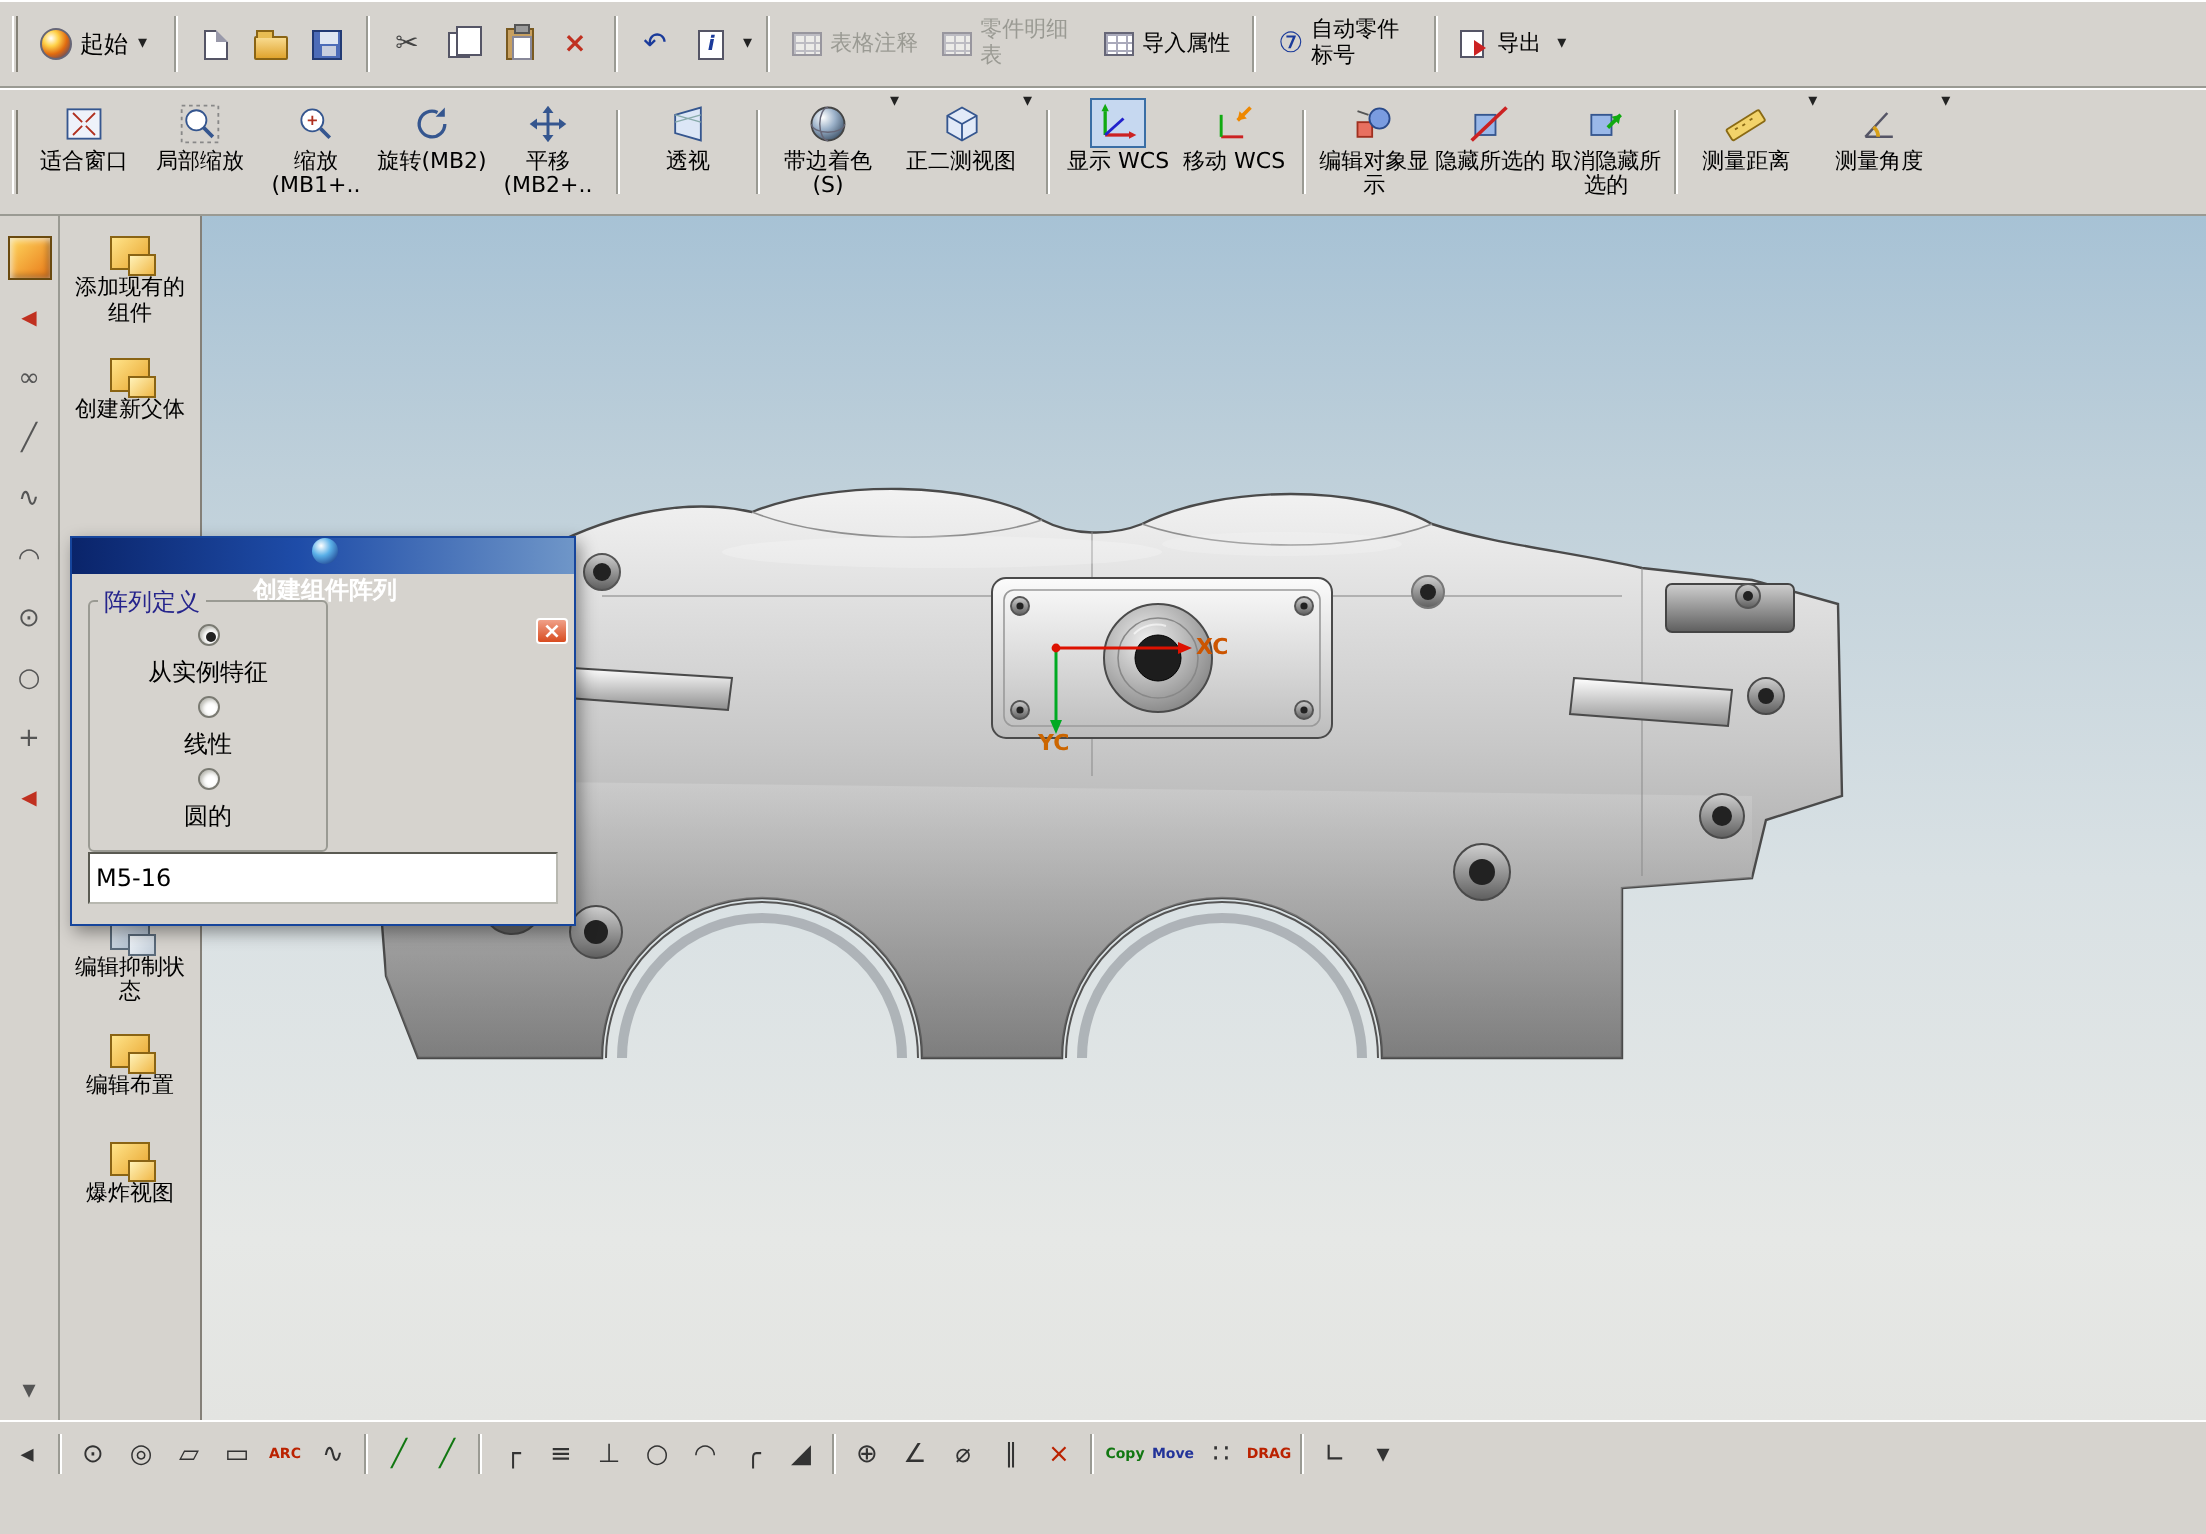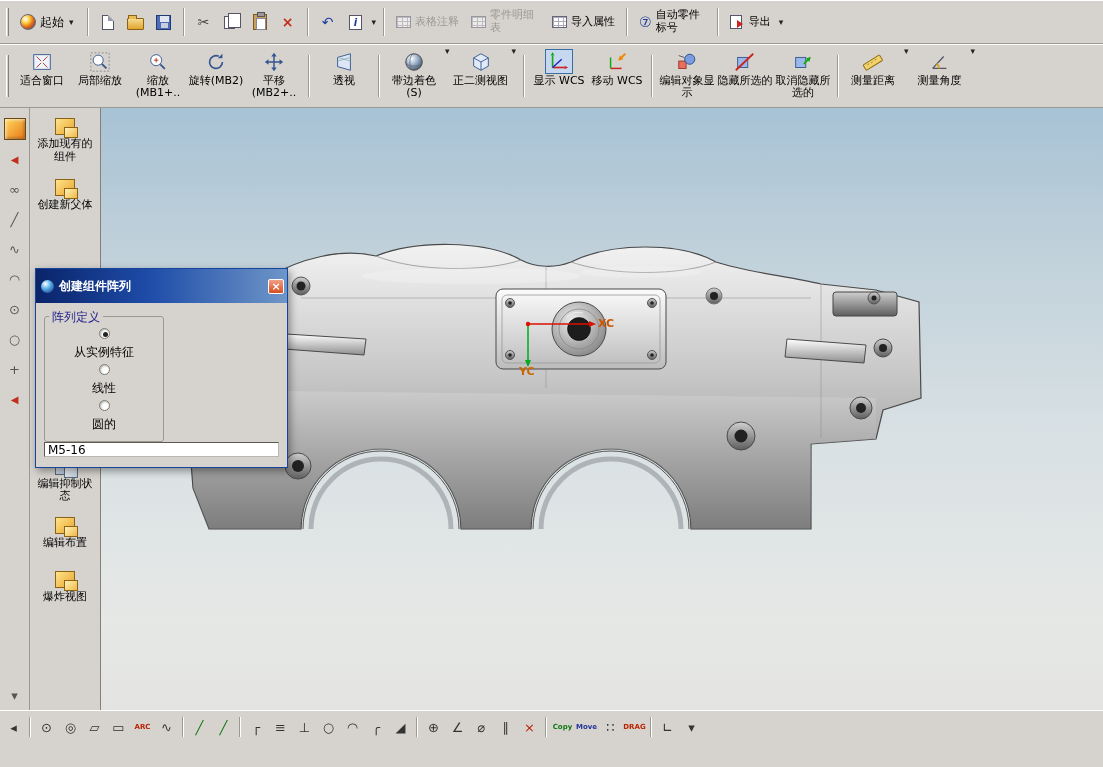--- a/index.html
+++ b/index.html
@@ -83,36 +83,36 @@
   .cube.gray { background:linear-gradient(135deg,#e6ecf2,#9fb0c4); border-color:#5a6a7a; }
   .cube.gray::after { background:linear-gradient(135deg,#f4f8fc,#c0ccd8); border-color:#5a6a7a; }
 
   #viewport { flex:1; position:relative; border-left:1px solid #848078;
     background:linear-gradient(180deg,#a7c2d5 0%,#bfd0da 22%,#d9e1e4 55%,#e6e8e6 85%,#e3e4e1 100%); }
   #model { position:absolute; left:70px; top:130px; width:780px; height:310px; }
 
   
   .dialog { position:absolute; left:35px; top:268px; width:253px; background:#d6d3ce;
     border:1px solid #16459c; box-shadow:2px 3px 8px rgba(0,0,0,.4); z-index:40; }
-  .dlg-title { height:34px; display:flex; align-items:center; gap:5px; padding:0 3px 0 5px;
-    background:linear-gradient(90deg,#0a246a 0%,#1e4ca8 45%,#6f96c8 100%); color:#fff; font-weight:bold; }
+  .dlg-title { height:18px; display:flex; align-items:center; gap:5px; padding:0 3px 0 5px;
+    background:linear-gradient(90deg,#0a246a 0%,#1e4ca8 45%,#6f96c8 100%); color:#fff; font-weight:bold;flex-direction:column; }
   .dlg-logo { width:13px; height:13px; border-radius:50%; flex:none;
     background:radial-gradient(circle at 35% 30%, #fff, #5ab0e8 40%, #1a3a8a 90%); }
   .dlg-close { margin-left:auto; width:16px; height:15px; background:linear-gradient(#f0a088,#d84c20);
     border:1px solid #fff; border-radius:2px; color:#fff; font-size:11px; font-weight:bold;
     display:flex; align-items:center; justify-content:center; line-height:1; }
   .dlg-body { padding:8px 8px 10px; }
   .grp { border:1px solid #9a9a93; border-radius:3px; position:relative; width:120px; padding:8px 6px 5px; margin-top:5px; }
   .grp-lbl { position:absolute; top:-8px; left:4px; background:#d6d3ce; padding:0 3px; color:#26258c; }
   .radio-row { display:flex; align-items:center; gap:5px; margin:3px 0;flex-direction:column; }
   .rad { width:11px; height:11px; border-radius:50%; background:#fff; border:1px solid #7a7a72;
     box-shadow:inset 1px 1px 2px #b8b8b0; position:relative; flex:none; }
   .rad.on::after { content:""; position:absolute; left:3px; top:3px; width:5px; height:5px; border-radius:50%; background:#222; }
   .fld-lbl { margin:10px 0 3px; }
-  .fld { width:100%; height:15px; background:#fff; border:1px solid #5a5a52; border-right-color:#b8b8b0; border-bottom-color:#b8b8b0;
+  .fld { width:100%; height:26px; background:#fff; border:1px solid #5a5a52; border-right-color:#b8b8b0; border-bottom-color:#b8b8b0;
     padding:1px 3px; font-size:12px; font-family:inherit; }
   .dlg-btns { display:flex; justify-content:center; gap:14px; margin-top:12px; }
   .btn { min-width:54px; height:21px; background:#d6d3ce; border:1px solid #404040;
     box-shadow:inset 1px 1px 0 #fff, inset -1px -1px 0 #808080; font-size:12px; font-family:inherit; }
   .btn.default { box-shadow:inset 1px 1px 0 #fff, inset -1px -1px 0 #808080, 0 0 0 1px #000; }
 
   
   #bottombar { height:33px; background:#d6d3ce; border-top:1px solid #fff; display:flex; align-items:center; padding:0 2px; gap:1px; }
   .bicon { width:23px; height:24px; display:flex; align-items:center; justify-content:center; font-size:13px; color:#333; flex:none; }
   .bicon.txt { font-size:7px; font-weight:bold; }

